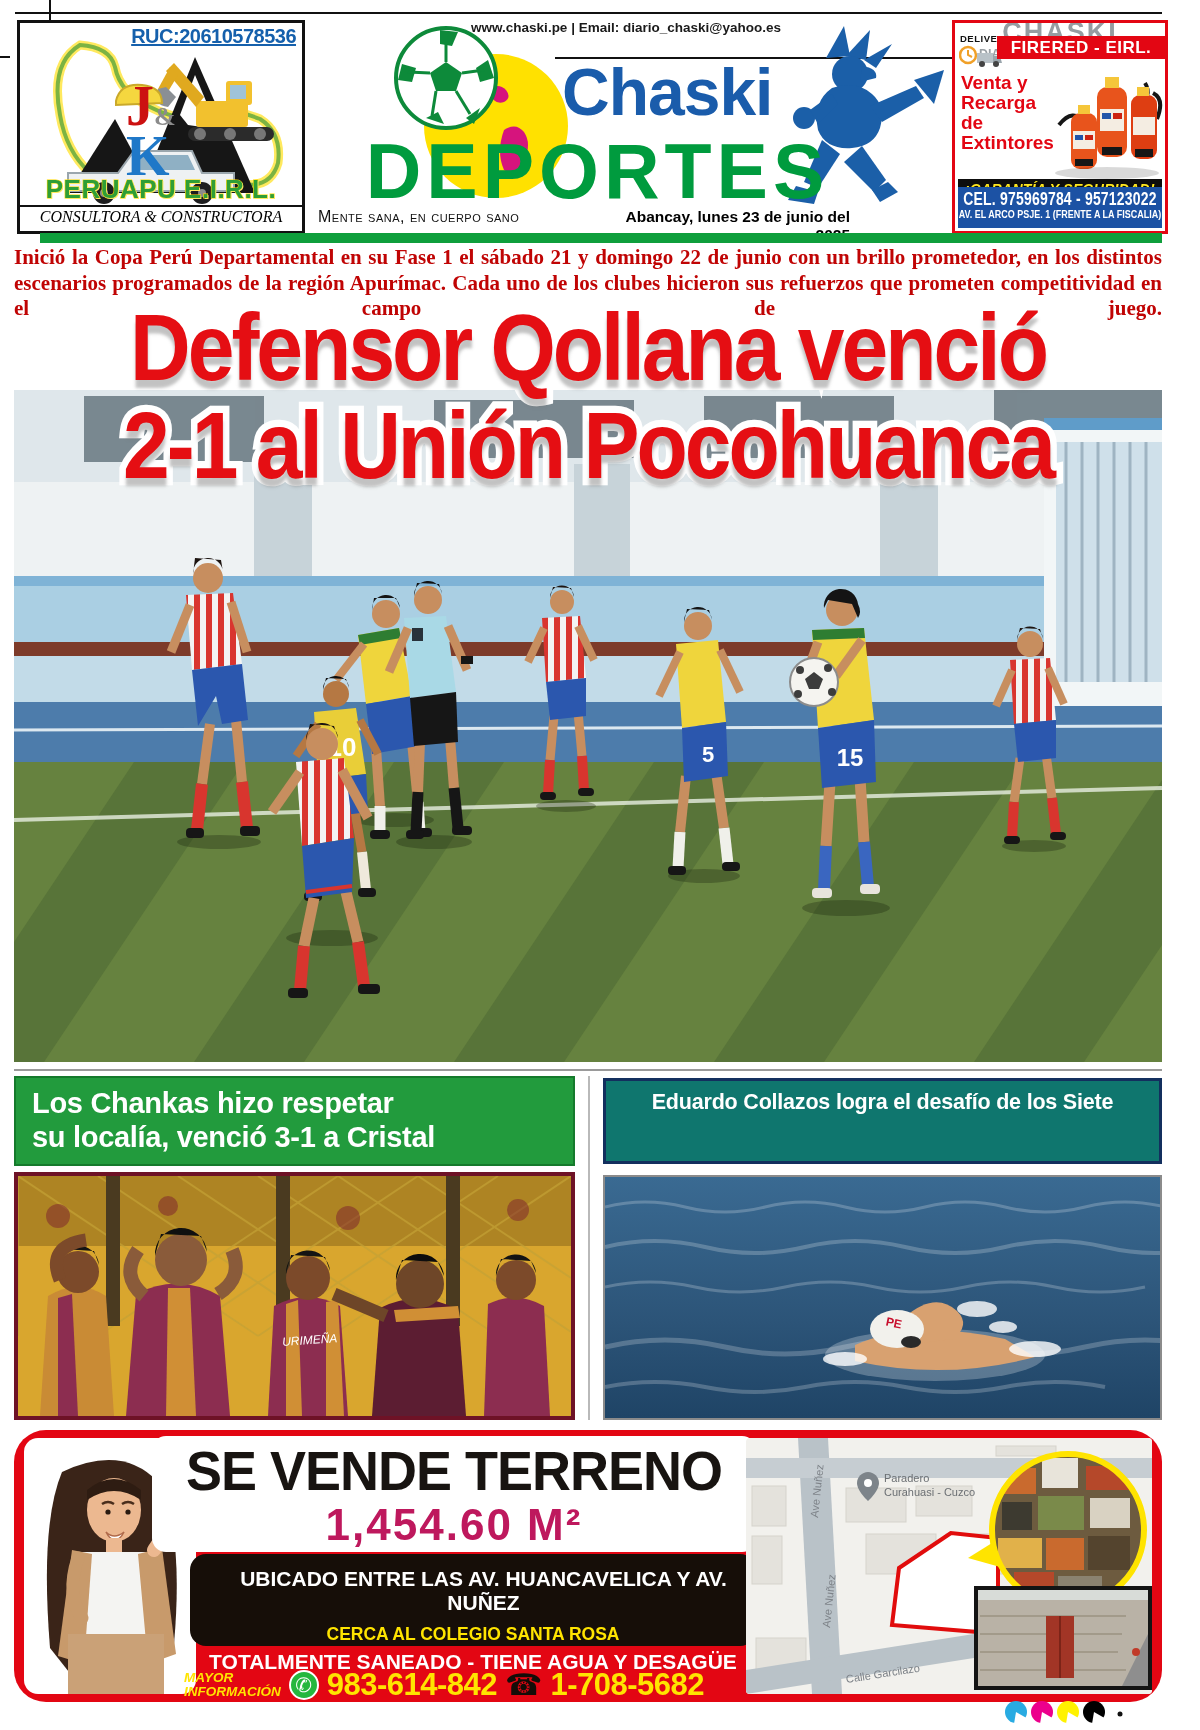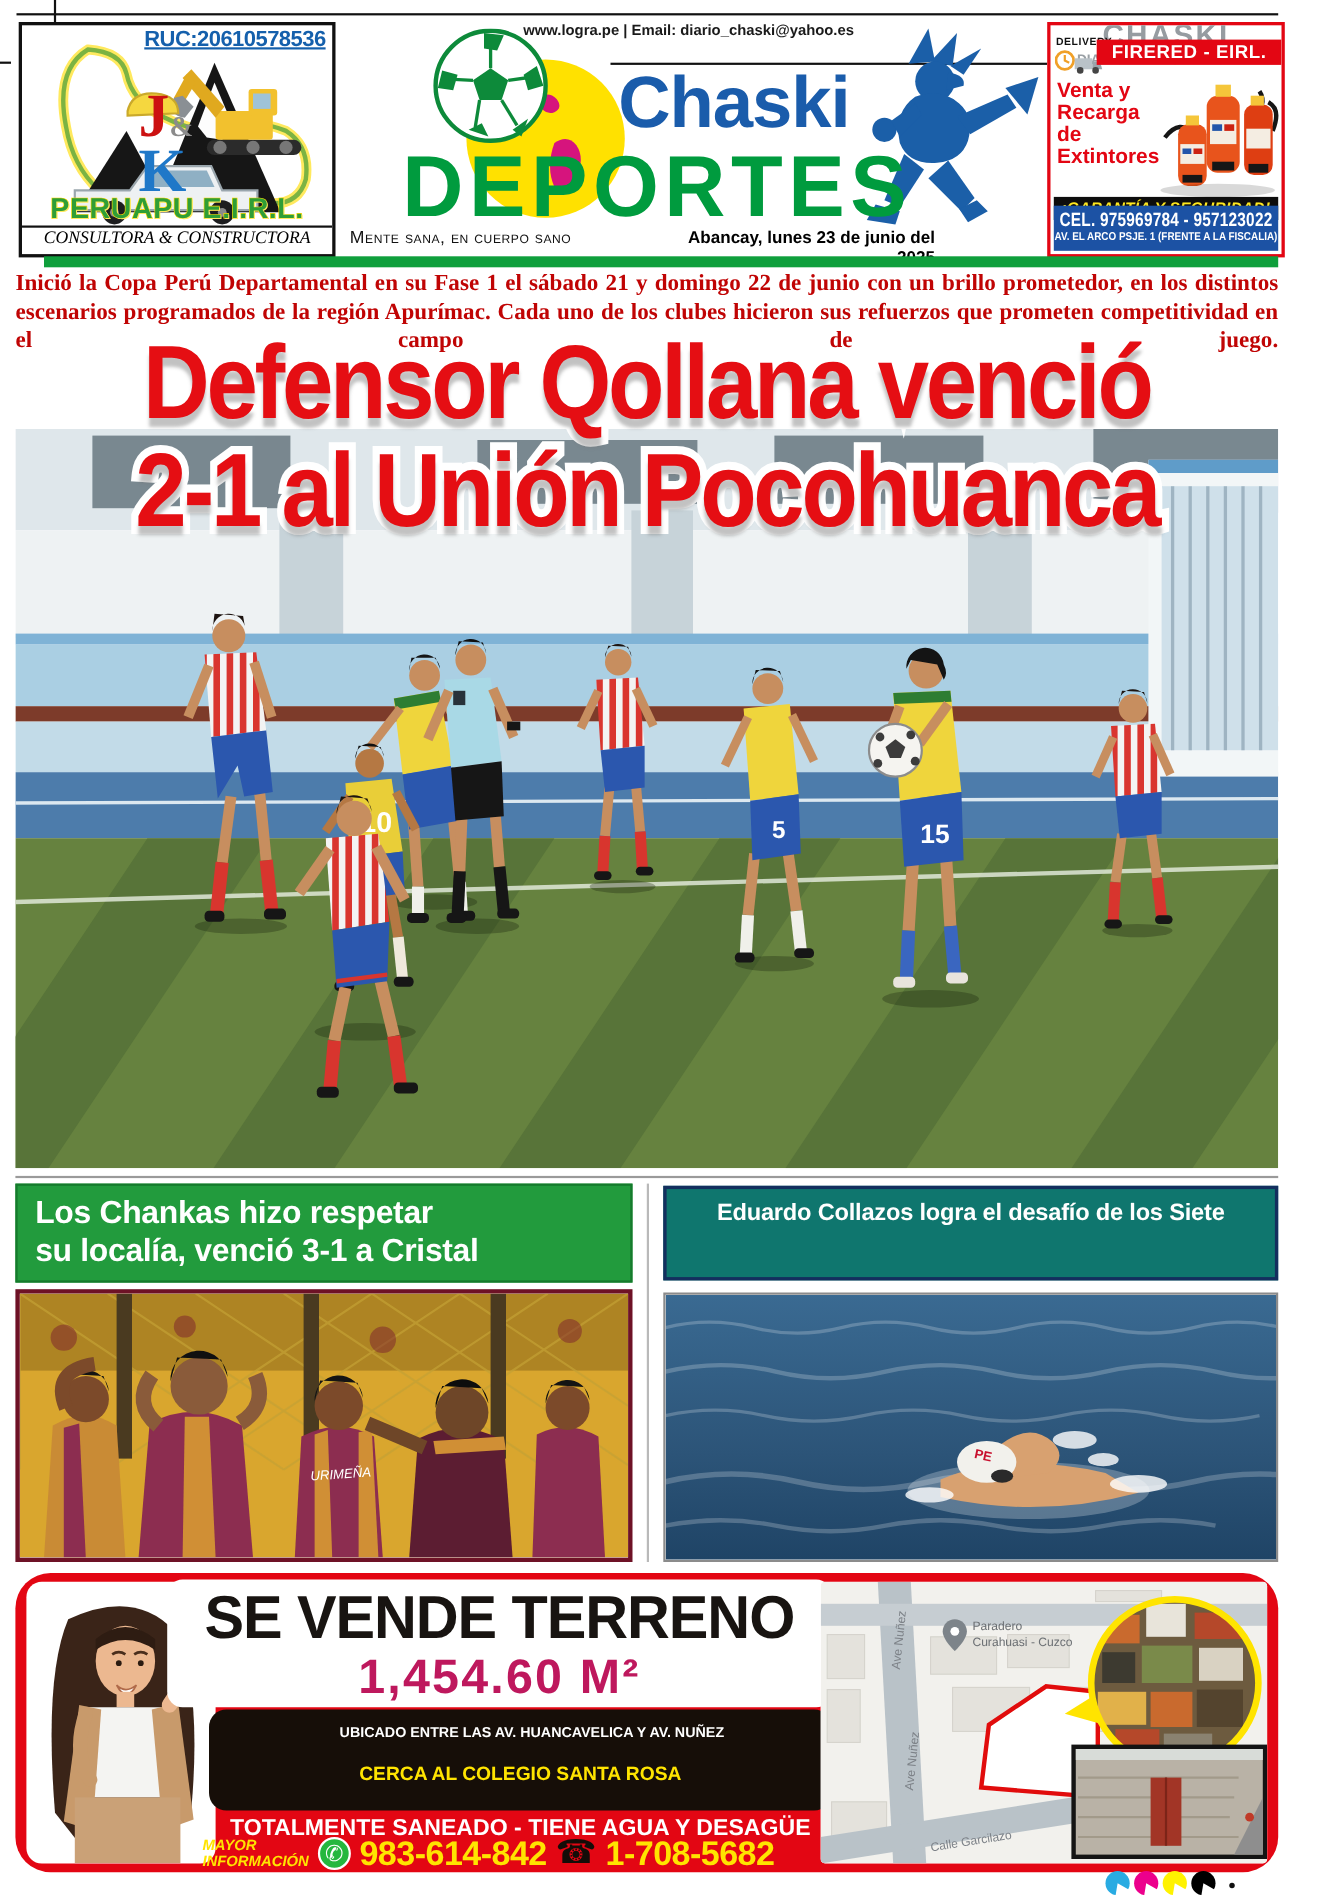--- a/index.html
+++ b/index.html
@@ -72,22 +72,22 @@
 
   .land-ad{position:absolute;left:14px;top:1430px;width:1148px;height:272px;background:#e30613;border-radius:32px;}
   .panelA{position:absolute;left:10px;top:8px;width:172px;height:256px;background:#fff;border-radius:14px;overflow:hidden;}
   .panelB{position:absolute;left:138px;top:6px;width:604px;height:116px;background:#fff;border-radius:14px;}
   .sv-title{position:absolute;left:0;right:0;top:4px;text-align:center;font-weight:bold;font-size:54px;color:#181411;
        letter-spacing:-1px;transform:scaleY(1.02);white-space:nowrap;}
   .sv-area{position:absolute;left:0;right:0;top:64px;text-align:center;font-weight:bold;font-size:44px;color:#be185d;letter-spacing:2px;}
   .blackbox{position:absolute;left:176px;top:124px;width:566px;height:92px;background:#160e08;border-radius:16px;
        text-align:center;color:#fff;padding-top:9px;box-sizing:border-box;}
   .bb1{font-weight:bold;font-size:18px;color:#ffe400;}
-  .bb2{font-weight:bold;font-size:13px;color:#fff;margin-top:4px;margin-left:21px;}
-  .bb3{font-weight:bold;font-size:17.5px;color:#ffe400;margin-top:20px;}
+  .bb2{font-weight:bold;font-size:21px;color:#fff;margin-top:4px;margin-left:21px;}
+  .bb3{font-weight:bold;font-size:17.5px;color:#ffe400;margin-top:9px;}
   .features{position:absolute;left:176px;top:220px;width:566px;text-align:center;color:#fff;font-weight:bold;font-size:21px;}
   .info-row{position:absolute;left:170px;top:240px;width:578px;height:30px;display:flex;align-items:center;gap:8px;}
   .info-label{color:#ffe400;font-weight:bold;font-style:italic;font-size:13.5px;line-height:1.05;}
   .wa-badge{width:30px;height:30px;border-radius:50%;background:#25b73e;color:#fff;font-size:20px;display:flex;
        align-items:center;justify-content:center;border:2px solid #fff;box-sizing:border-box;}
   .big-num{color:#ffe400;font-weight:bold;font-size:31px;letter-spacing:-0.5px;white-space:nowrap;}
   .tel-icon{color:#140d08;font-size:30px;line-height:1;}
   .map-panel{position:absolute;left:732px;top:8px;width:406px;height:256px;background:#fff;border-radius:4px;overflow:hidden;}
 
   .reg-dots{position:absolute;left:1004px;top:1700px;width:140px;height:26px;}
@@ -145,21 +145,21 @@
     <div class="ruc">RUC:20610578536</div>
     <div class="jk">
       <span class="j">J</span><span class="amp">&amp;</span><br>
       <span class="k">K</span>
     </div>
     <div class="peruapu">PERUAPU E.I.R.L.</div>
     <div class="consultora">CONSULTORA &amp; CONSTRUCTORA</div>
   </div>
 
   <div class="masthead">
-    <div class="contact">www.logra.pe | Email: diario_chaski@yahoo.es</div>
+    <div class="contact">www.chaski.pe | Email: diario_chaski@yahoo.es</div>
     <div class="mast-rule"></div>
 
     <svg class="abs" style="left:92px;top:12px;" width="180" height="196" viewBox="0 0 180 196">
       <circle cx="104" cy="100" r="72" fill="#ffe100"></circle>
       <g fill="#d6147d">
         <path d="M78,70 q-20,-10 -34,4 q-10,12 2,20 q16,8 26,-2 q10,-10 6,-22 z"></path>
         <path d="M112,104 q12,-8 20,2 q8,12 0,28 q-10,18 -20,10 q-8,-18 0,-40 z"></path>
         <path d="M96,64 q10,-8 18,0 q6,8 -2,12 q-10,4 -16,-12 z"></path>
       </g>
       <g>

